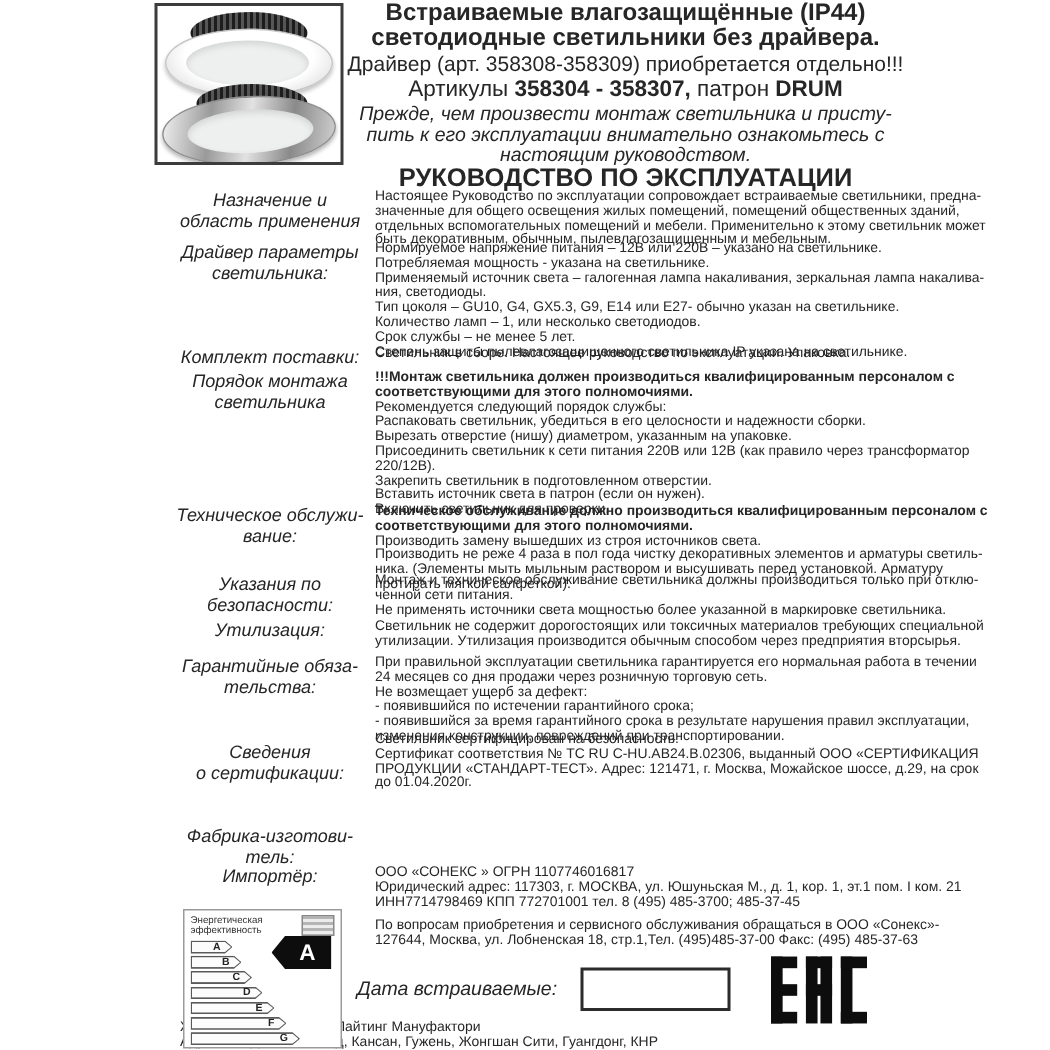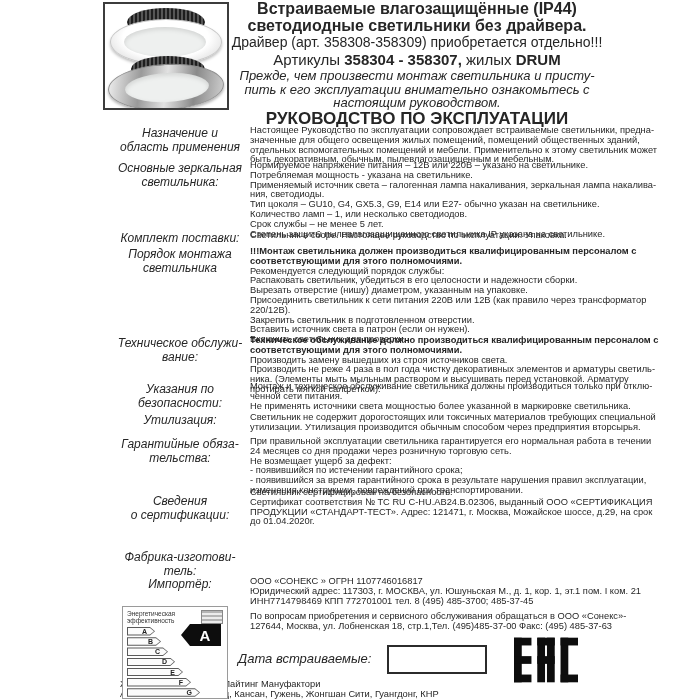--- a/index.html
+++ b/index.html
@@ -87,21 +87,21 @@
       <div class="lens" style="left:20px;top:21px;width:84px;height:29px;transform:rotate(-3deg);"></div>
     </div>
   </div>
 
   <div class="header">
     <div class="h-title">
         <div>Встраиваемые влагозащищённые (IP44)</div>
         <div>светодиодные светильники без драйвера.</div>
       </div>
     <div class="h-driver">Драйвер (арт. 358308-358309) приобретается отдельно!!!</div>
-    <div class="h-articles"><span>Артикулы </span><span class="bd">358304 - 358307,</span><span> жилых </span><span class="bd">DRUM</span></div>
+    <div class="h-articles"><span>Артикулы </span><span class="bd">358304 - 358307,</span><span> патрон </span><span class="bd">DRUM</span></div>
     <div class="h-warning">
         <div>Прежде, чем произвести монтаж светильника и присту-</div>
         <div>пить к его эксплуатации внимательно ознакомьтесь с</div>
         <div>настоящим руководством.</div>
       </div>
     <div class="h-manual">РУКОВОДСТВО ПО ЭКСПЛУАТАЦИИ</div>
   </div>
 
   <div class="section" style="top:126px;">
     <div class="label">
@@ -111,21 +111,21 @@
     <div class="body">
         <div>Настоящее Руководство по эксплуатации сопровождает встраиваемые светильники, предна-</div>
         <div>значенные для общего освещения жилых помещений, помещений общественных зданий,</div>
         <div>отдельных вспомогательных помещений и мебели. Применительно к этому светильник может</div>
         <div>быть декоративным, обычным, пылевлагозащищенным и мебельным.</div>
       </div>
   </div>
 
   <div class="section" style="top:161px;">
     <div class="label">
-        <div>Основные зеркальная</div>
+        <div>Драйвер параметры</div>
         <div>светильника:</div>
       </div>
     <div class="body">
         <div>Нормируемое напряжение питания – 12В или 220В – указано на светильнике.</div>
         <div>Потребляемая мощность - указана на светильнике.</div>
         <div>Применяемый источник света – галогенная лампа накаливания, зеркальная лампа накалива-</div>
         <div>ния, светодиоды.</div>
         <div>Тип цоколя – GU10, G4, GX5.3, G9, E14 или E27- обычно указан на светильнике.</div>
         <div>Количество ламп – 1, или несколько светодиодов.</div>
         <div>Срок службы – не менее 5 лет.</div>

